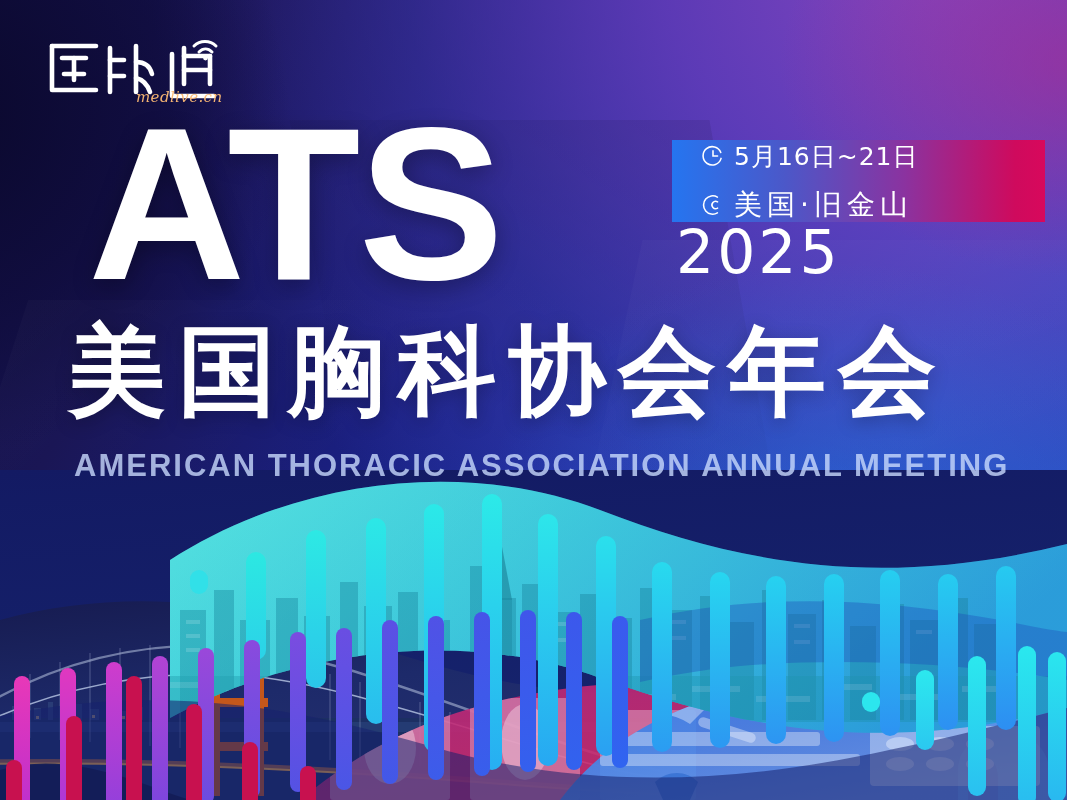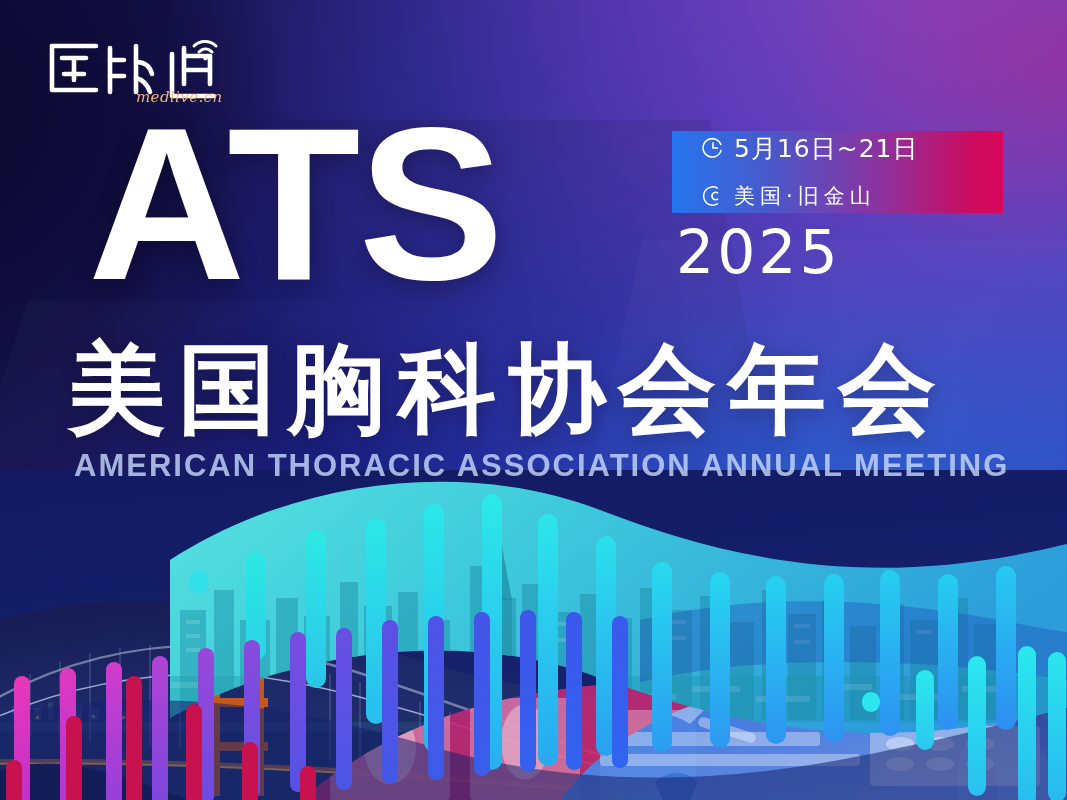--- a/index.html
+++ b/index.html
@@ -67,36 +67,36 @@
   }
   .year{
     position:absolute;left:676px;top:222px;
     font-size:60px;line-height:1;font-weight:400;color:#fff;
     letter-spacing:3px;
     font-family:"DejaVu Sans","Liberation Sans",sans-serif;
   }
 
   
   .badge{
-    position:absolute;left:672px;top:131px;width:331px;height:82px;
+    position:absolute;left:672px;top:140px;width:373px;height:82px;
     background:linear-gradient(90deg,#2575f0 0%,#4b58c9 30%,#8a33a0 62%,#cf0a5d 92%,#d8085c 100%);
     display:flex;flex-direction:column;justify-content:center;
     padding-left:30px;gap:14px;
   }
   .badge-row{display:flex;align-items:center;gap:10px;height:36px;}
   .badge-row .txt{
     color:#fff;font-size:25px;font-weight:400;letter-spacing:1px;
     font-family:"DejaVu Sans","Liberation Sans",sans-serif;white-space:nowrap;
   }
-  .badge-row .txt.cn{letter-spacing:5px;font-size:21px;}
+  .badge-row .txt.cn{letter-spacing:5px;font-size:28px;}
   .ic{width:22px;height:22px;flex:0 0 22px;}
 
   
   .cn-title{
-    position:absolute;left:68px;top:340px;width:930px;
+    position:absolute;left:68px;top:322px;width:930px;
     font-size:98px;line-height:1;font-weight:700;color:#fff;
     letter-spacing:12px;white-space:nowrap;
     font-family:"DejaVu Sans","Liberation Sans",sans-serif;
     text-shadow:0 4px 18px rgba(0,0,0,.25);
   }
   .en-title{
     position:absolute;left:74px;top:450px;width:900px;
     font-size:31px;line-height:1;font-weight:700;
     color:rgba(200,218,252,.80);letter-spacing:2.0px;white-space:nowrap;
     font-family:"Liberation Sans","DejaVu Sans",sans-serif;

